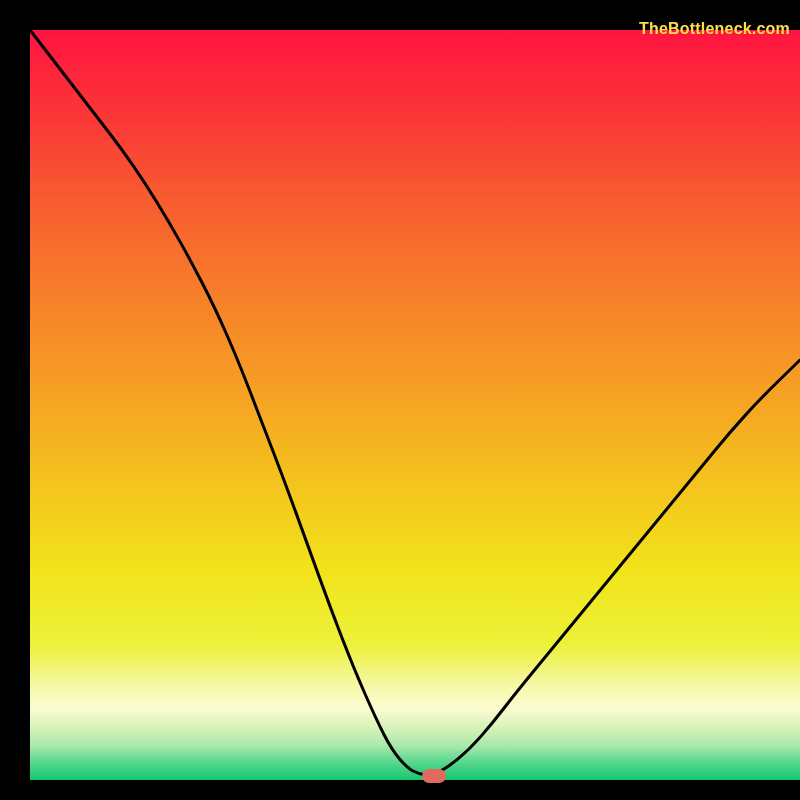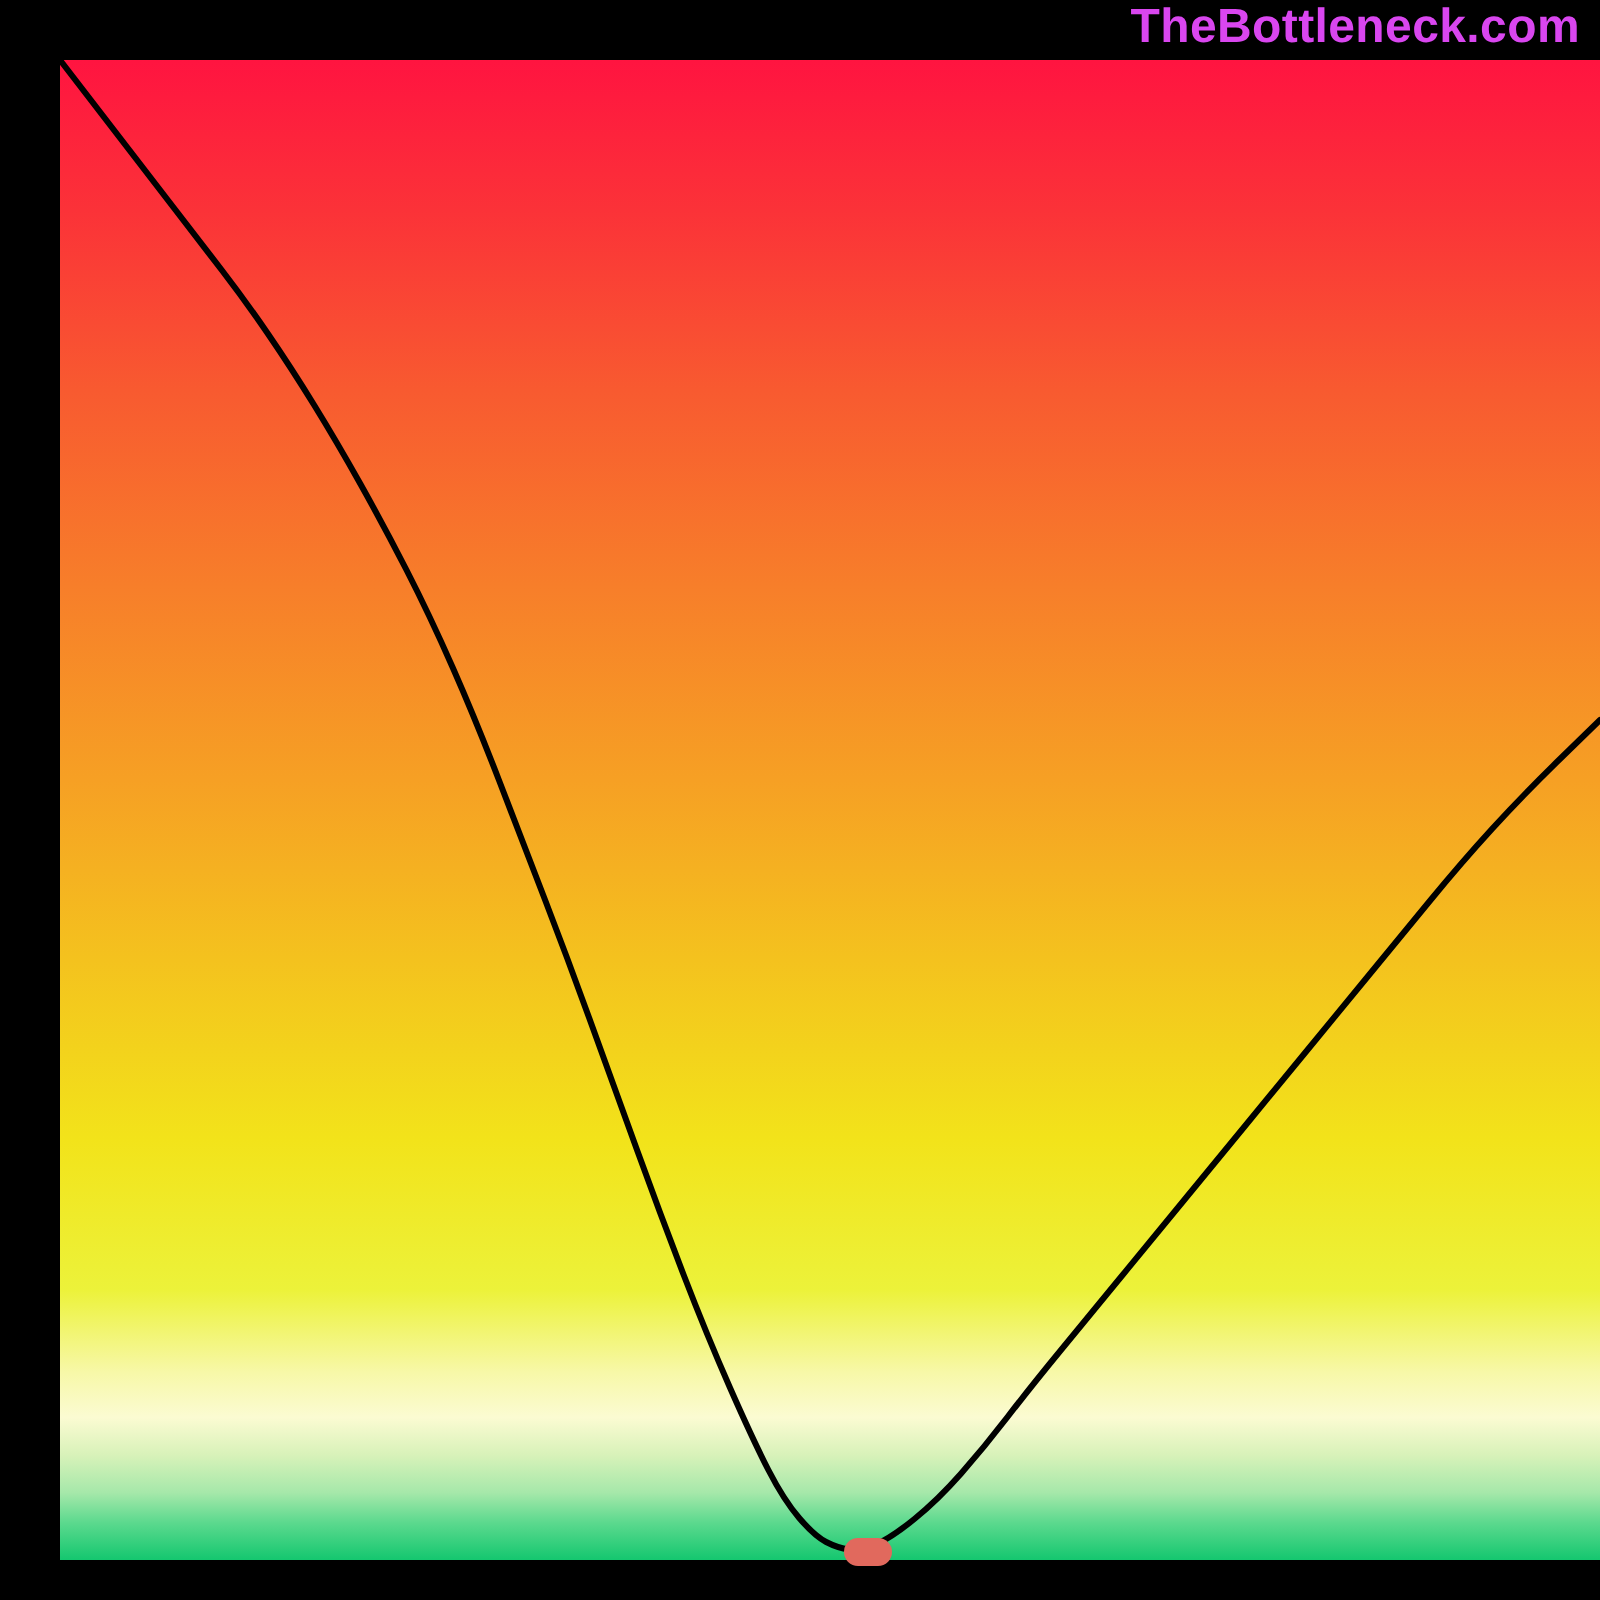--- a/index.html
+++ b/index.html
@@ -11,26 +11,26 @@
     overflow: hidden;
   }
   .stage {
     position: relative;
     width: 800px;
     height: 800px;
     background: #000;
   }
   .watermark {
     position: absolute;
-    top: 0;
+    top: 20px;
     right: 10px;
     font-family: Arial, Helvetica, sans-serif;
-    font-size: 24px;
+    font-size: 16px;
     font-weight: 600;
-    color: #d946ef;
+    color: #fde047;
     letter-spacing: 0.2px;
   }
   svg.plot {
     position: absolute;
     left: 0;
     top: 0;
   }
   .marker {
     position: absolute;
     width: 24px;

